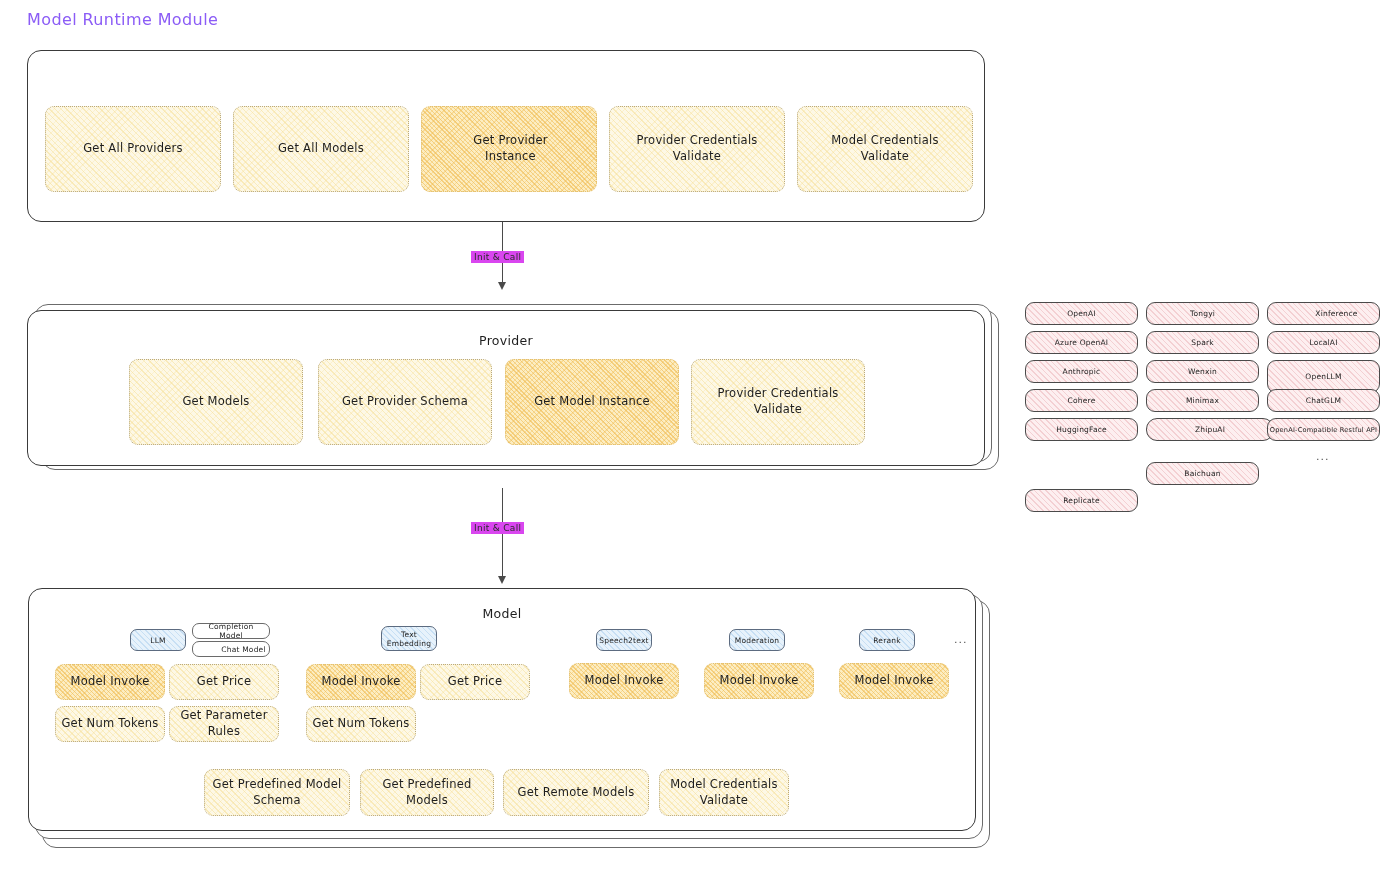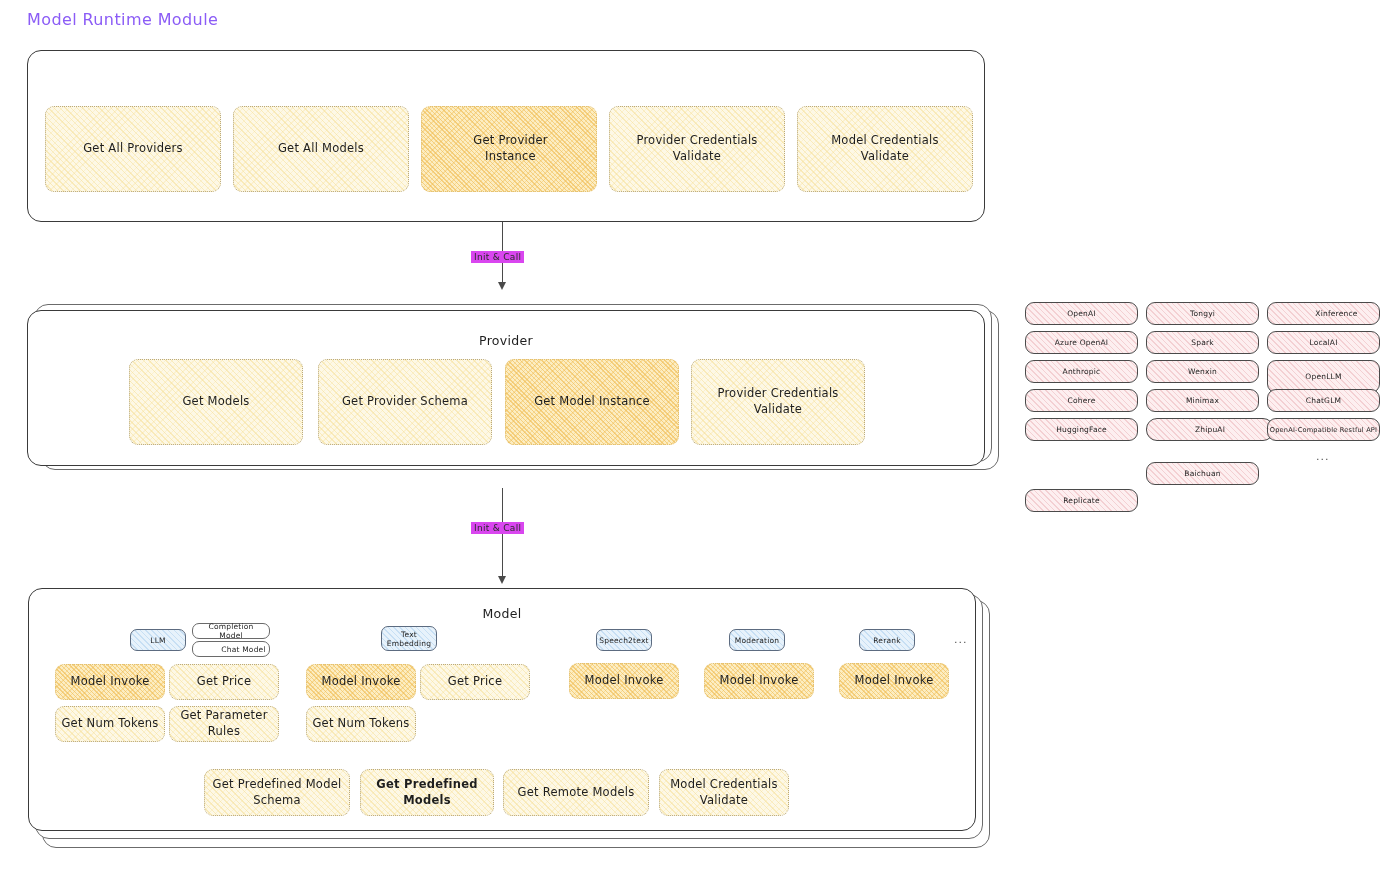--- a/index.html
+++ b/index.html
@@ -236,18 +236,18 @@
   <div class="badge" style="left: 700px; top: 40px; width: 56px; height: 22px; white-space: pre-line;">Moderation</div>
   <div class="fbox hl" style="left: 675px; top: 74px; width: 110px; height: 36px; white-space: pre-line;">Model Invoke</div>
 
   <div class="badge" style="left: 830px; top: 40px; width: 56px; height: 22px; white-space: pre-line;">Rerank</div>
   <div class="fbox hl" style="left: 810px; top: 74px; width: 110px; height: 36px; white-space: pre-line;">Model Invoke</div>
 
   <div class="ellipsis-dots" style="left:925px; top:44px;">...</div>
 
   <div class="fbox" style="left: 175px; top: 180px; width: 146px; height: 47px; white-space: pre-line;">Get Predefined Model
 Schema</div>
-  <div class="fbox" style="left: 331px; top: 180px; width: 134px; height: 47px; white-space: pre-line; font-weight: bold;">Get Predefined
+  <div class="fbox" style="left: 331px; top: 180px; width: 134px; height: 47px; white-space: pre-line;">Get Predefined
 Models</div>
   <div class="fbox" style="left: 474px; top: 180px; width: 146px; height: 47px; white-space: pre-line;">Get Remote Models</div>
   <div class="fbox" style="left: 630px; top: 180px; width: 130px; height: 47px; white-space: pre-line;">Model Credentials
 Validate</div>
 </div>
 
 </body></html>

